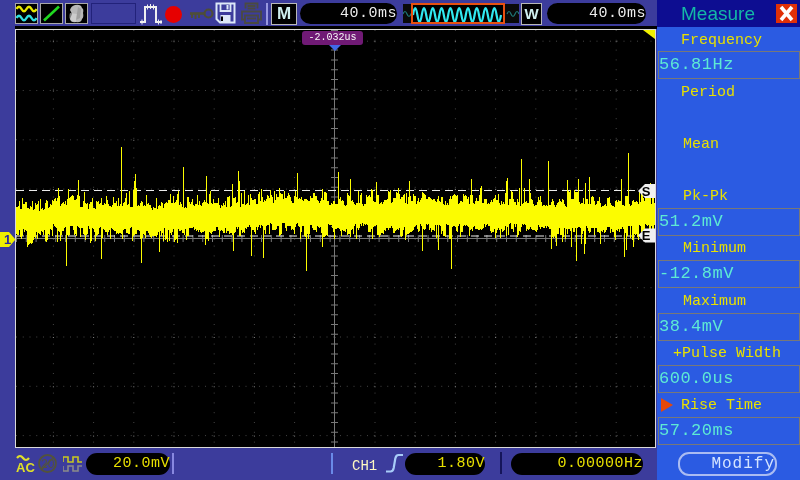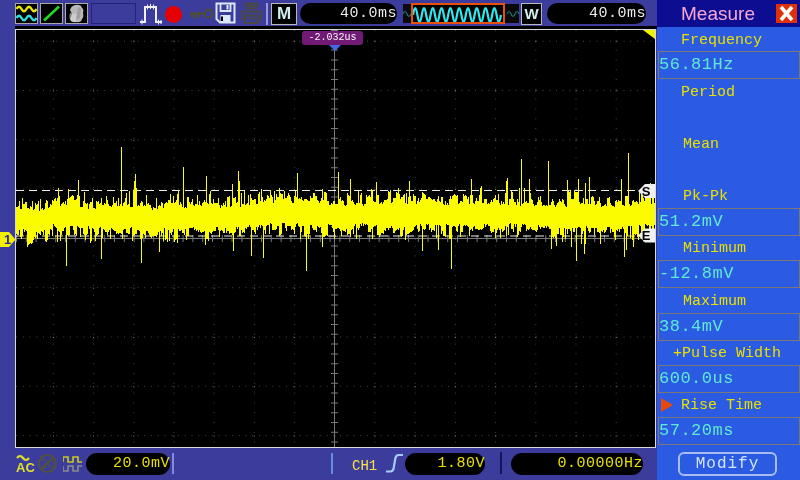--- a/index.html
+++ b/index.html
@@ -164,44 +164,44 @@
   <text x="3" y="14" font-size="12" fill="#53533B" font-family="Liberation Sans,sans-serif">20</text>
  </svg>
 </div>
 <svg class="ab" style="left:63px;top:456px" width="20" height="17" viewBox="0 0 20 17">
  <path d="M0 6 V1 H5 V6 H10 V1 H15 V6 H19" fill="none" stroke="#C8C820" stroke-width="1.6"></path>
  <path d="M0 10 V15 H5 V10 H10 V15 H15 V10 H19" fill="none" stroke="#8A8A8A" stroke-width="1.6"></path>
 </svg>
 <div class="pill" style="left:86px;top:452.5px;width:84px;height:22px;line-height:22px;color:#E8E000">20.0mV</div>
 <div class="sep" style="left:172px;top:453px;height:21px;background:#8888E0"></div>
 <div class="sep" style="left:331px;top:453px;height:21px;background:#6A8AE8"></div>
-<div class="ab" style="left:352px;top:458px;color:#fde047;font-size:14px">CH1</div>
+<div class="ab" style="left:352px;top:458px;color:#fef9c3;font-size:14px">CH1</div>
 <svg class="ab" style="left:385px;top:452px" width="20" height="22" viewBox="0 0 20 22">
  <path d="M1 19.5 H5.5 Q8 19.5 8.7 16 L10.3 6.5 Q11 3 13.5 3 H18" fill="none" stroke="#A8CCF8" stroke-width="2.2"></path>
 </svg>
 <div class="pill" style="left:405px;top:452.5px;width:80px;height:22px;line-height:22px;color:#E8E000">1.80V</div>
 <div class="sep" style="left:500px;top:452px;height:22px;background:#15155A"></div>
 <div class="pill" style="left:511px;top:452.5px;width:132px;height:22px;line-height:22px;color:#E8E000">0.00000Hz</div>
 
 <div class="ab" style="left:657px;top:0;width:143px;height:480px;background:#2B5BE2">
  <div class="ab" style="left:0;top:0;width:143px;height:27px;background:#0D0D91">
-  <div class="ab" style="left:8px;top:3px;width:106px;text-align:center;color:#f9a8d4;font-size:19px;font-family:'Liberation Sans',sans-serif">Measure</div>
+  <div class="ab" style="left:8px;top:3px;width:106px;text-align:center;color:#14b8a6;font-size:19px;font-family:'Liberation Sans',sans-serif">Measure</div>
   <div class="ab" style="left:119px;top:4px;width:21px;height:19px;background:#E03008"><svg width="21" height="19" viewBox="0 0 21 19">
           <path d="M5 3 L16 16 M16 3 L5 16" stroke="#FFF" stroke-width="3.6"></path>
         </svg></div>
  </div>
 <div class="lbl" style="top:32px;padding-left:24px">Frequency</div>
 <div class="vbox" style="top:51.0px">56.81Hz</div>
 <div class="lbl" style="top:84px;padding-left:24px">Period</div>
 <div class="lbl" style="top:136px;padding-left:26px">Mean</div>
 <div class="lbl" style="top:188px;padding-left:26px">Pk-Pk</div>
 <div class="vbox" style="top:207.9px">51.2mV</div>
 <div class="lbl" style="top:240px;padding-left:26px">Minimum</div>
 <div class="vbox" style="top:260.2px">-12.8mV</div>
 <div class="lbl" style="top:293px;padding-left:26px">Maximum</div>
 <div class="vbox" style="top:312.5px">38.4mV</div>
 <div class="lbl" style="top:345px;padding-left:16px">+Pulse Width</div>
 <div class="vbox" style="top:364.8px">600.0us</div>
 <div class="ab" style="left:4px;top:398px;width:0;height:0;border-top:7px solid transparent;border-bottom:7px solid transparent;border-left:12px solid #E84808"></div>
 <div class="lbl" style="top:397px;padding-left:24px">Rise Time</div>
 <div class="vbox" style="top:417.1px">57.20ms</div>
- <div class="ab" style="left:21px;top:452px;width:99px;height:24px;border:2px solid #AABCF2;border-radius:6px;box-sizing:border-box;color:#D4E4FF;font-size:16px;text-align:center;line-height:20px;letter-spacing:1px">Modify</div>
+ <div class="ab" style="left:21px;top:452px;width:99px;height:24px;border:2px solid #AABCF2;border-radius:11px;box-sizing:border-box;color:#D4E4FF;font-size:16px;text-align:right;line-height:20px;letter-spacing:1px">Modify</div>
 </div>
 
 </body></html>

